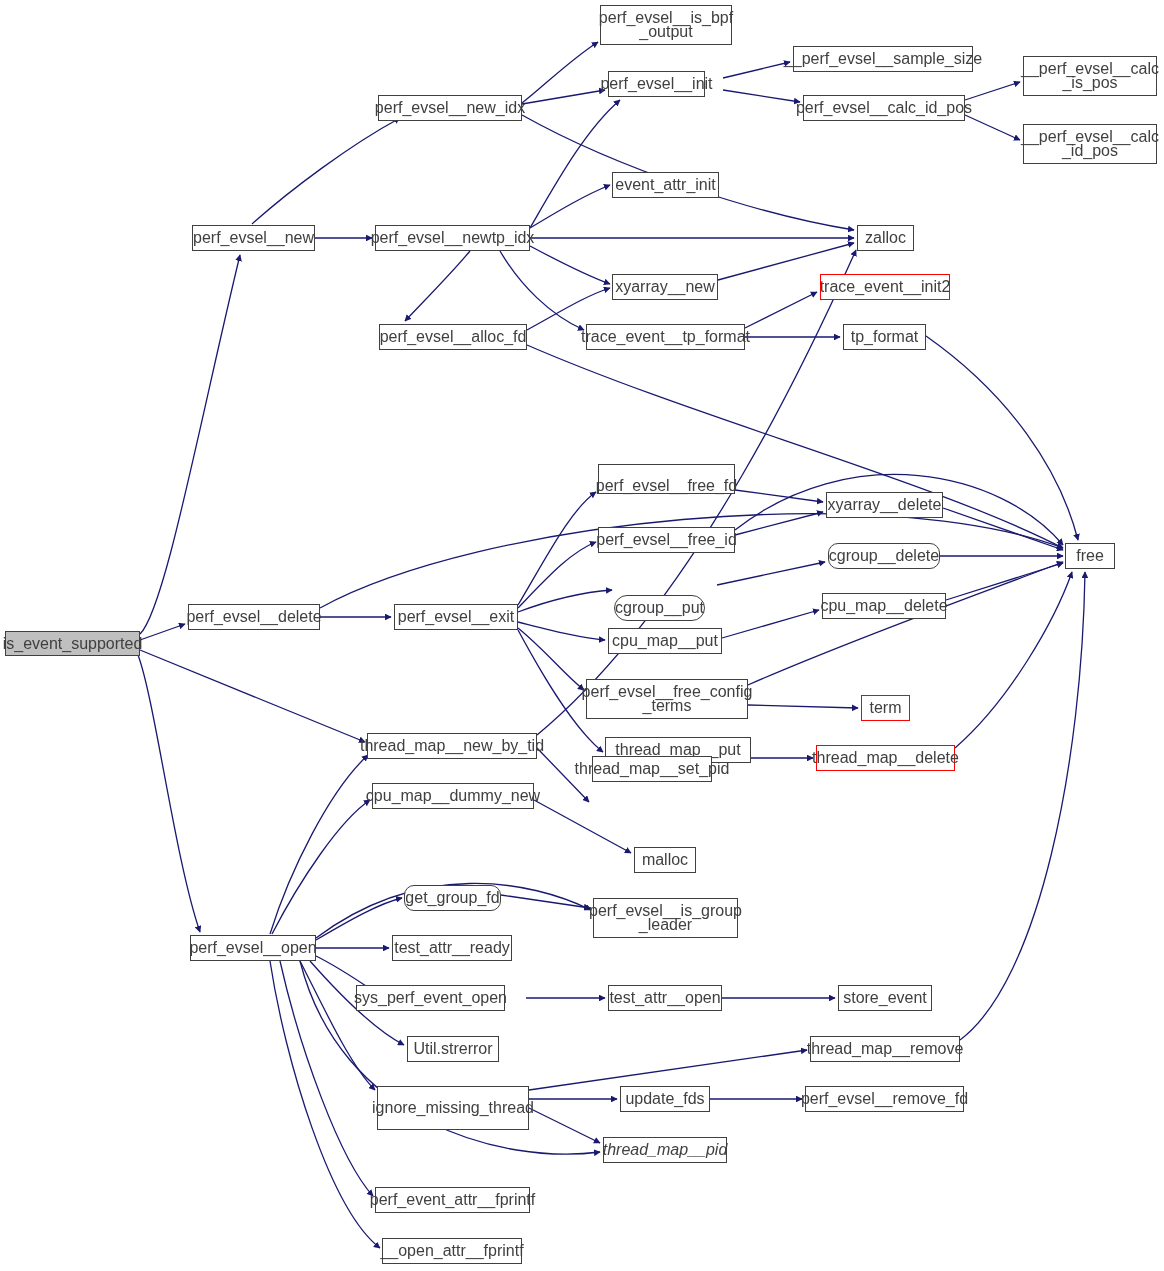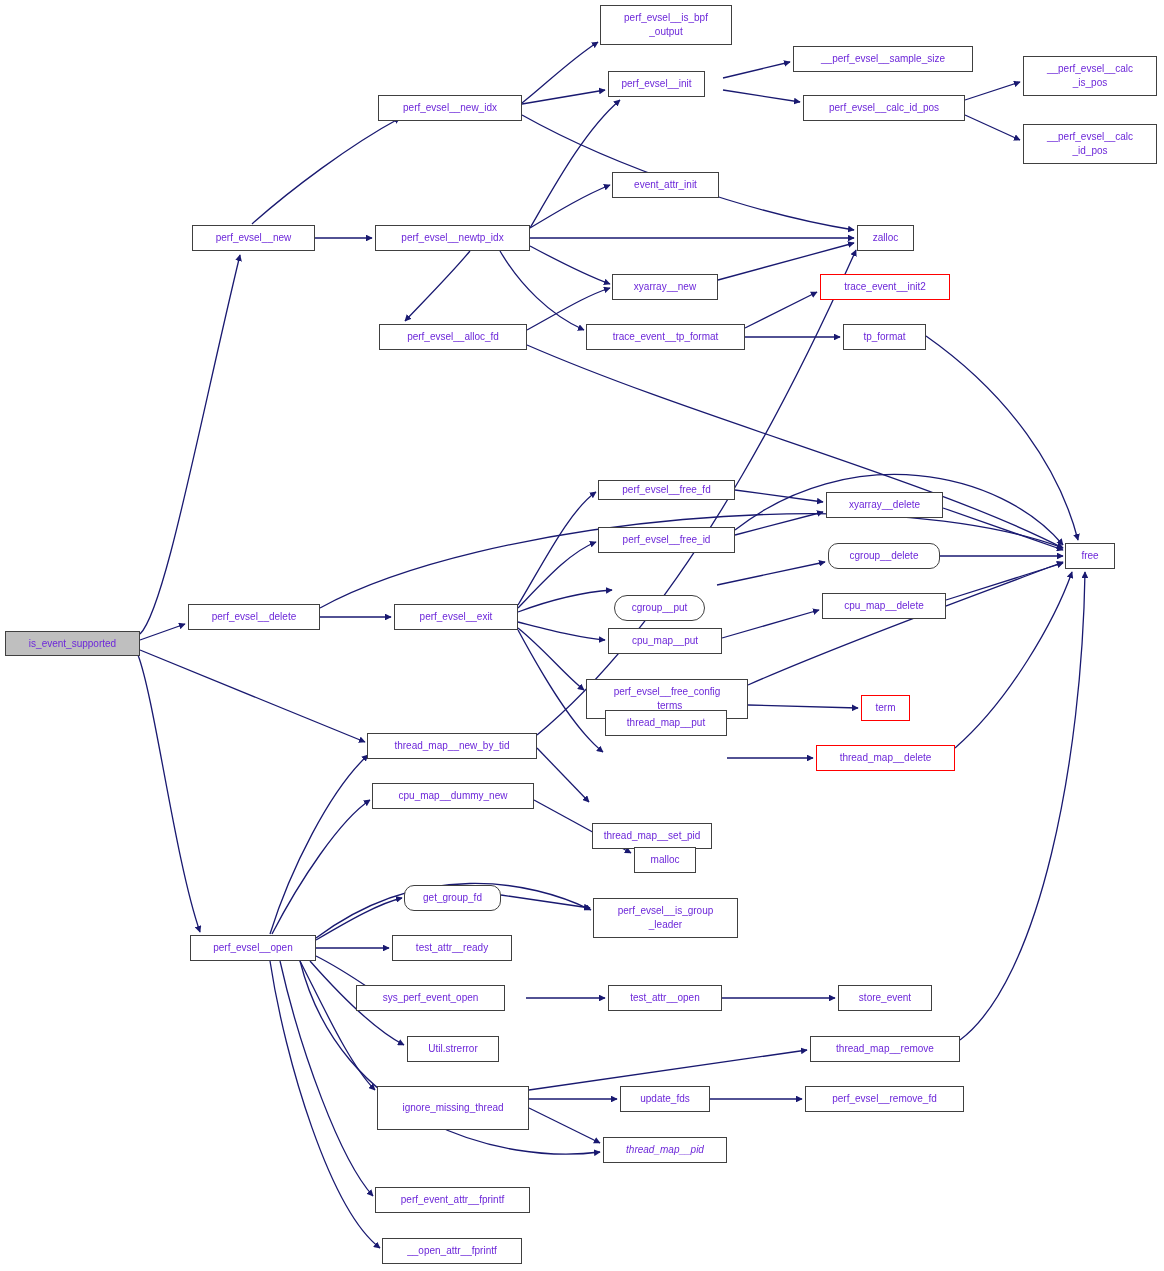--- a/index.html
+++ b/index.html
@@ -1,22 +1,22 @@
 <!DOCTYPE html>
 <html><head>
 <meta charset="utf-8">
 <style>
   html,body{margin:0;padding:0;background:#ffffff;}
   #canvas{position:relative;width:1164px;height:1271px;overflow:hidden;
           font-family:"Liberation Sans","DejaVu Sans",sans-serif;background:#fff;}
   svg.edges{position:absolute;left:0;top:0;width:1164px;height:1271px;}
   .node{position:absolute;box-sizing:border-box;background:#ffffff;
         border:1px solid #404040;display:flex;align-items:center;
-        justify-content:center;text-align:center;color:#6d28d9;
-        font-size:10px;line-height:14px;white-space:pre;}
+        justify-content:center;text-align:center;color:#404040;
+        font-size:16px;line-height:14px;white-space:pre;}
   .node.root{background:#bfbfbf;border:1px solid #404040;}
   .node.red{border:1px solid #ff0000;}
   .node span{display:block;pointer-events:none;}
 </style>
 </head>
 <body>
 
 <div id="canvas">
   <svg class="edges" viewBox="0 0 1164 1271" xmlns="http://www.w3.org/2000/svg">
     <defs>
@@ -111,28 +111,28 @@
       <div class="node" style="left: 407px; top: 1036px; width: 92px; height: 26px;"><span>Util.strerror</span></div>
       <div class="node" style="left: 377px; top: 1086px; width: 152px; height: 44px;"><span>ignore_missing_thread</span></div>
       <div class="node" style="left: 375px; top: 1187px; width: 155px; height: 26px;"><span>perf_event_attr__fprintf</span></div>
       <div class="node" style="left: 382px; top: 1238px; width: 140px; height: 26px;"><span>__open_attr__fprintf</span></div>
       <div class="node" style="left: 600px; top: 5px; width: 132px; height: 40px;"><span>perf_evsel__is_bpf
 _output</span></div>
       <div class="node" style="left: 608px; top: 71px; width: 97px; height: 26px;"><span>perf_evsel__init</span></div>
       <div class="node" style="left: 612px; top: 172px; width: 107px; height: 26px;"><span>event_attr_init</span></div>
       <div class="node" style="left: 612px; top: 274px; width: 106px; height: 26px;"><span>xyarray__new</span></div>
       <div class="node" style="left: 586px; top: 324px; width: 159px; height: 26px;"><span>trace_event__tp_format</span></div>
-      <div class="node" style="left: 598px; top: 480px; width: 137px; height: 20px;"><span>perf_evsel__free_fd</span></div>
+      <div class="node" style="left: 598px; top: 464px; width: 137px; height: 30px; align-items: flex-end;"><span>perf_evsel__free_fd</span></div>
       <div class="node" style="left: 598px; top: 527px; width: 137px; height: 26px;"><span>perf_evsel__free_id</span></div>
       <div class="node" style="left: 614px; top: 595px; width: 91px; height: 26px; border-radius: 13px;"><span>cgroup__put</span></div>
       <div class="node" style="left: 608px; top: 628px; width: 114px; height: 26px;"><span>cpu_map__put</span></div>
       <div class="node" style="left: 586px; top: 679px; width: 162px; height: 40px;"><span>perf_evsel__free_config
 _terms</span></div>
-      <div class="node" style="left: 605px; top: 710px; width: 122px; height: 26px;"><span>thread_map__put</span></div>
-      <div class="node" style="left: 592px; top: 823px; width: 120px; height: 26px;"><span>thread_map__set_pid</span></div>
+      <div class="node" style="left: 605px; top: 737px; width: 146px; height: 26px;"><span>thread_map__put</span></div>
+      <div class="node" style="left: 592px; top: 756px; width: 120px; height: 26px;"><span>thread_map__set_pid</span></div>
       <div class="node" style="left: 634px; top: 847px; width: 62px; height: 26px;"><span>malloc</span></div>
       <div class="node" style="left: 593px; top: 898px; width: 145px; height: 40px;"><span>perf_evsel__is_group
 _leader</span></div>
       <div class="node" style="left: 608px; top: 985px; width: 114px; height: 26px;"><span>test_attr__open</span></div>
       <div class="node" style="left: 620px; top: 1086px; width: 90px; height: 26px;"><span>update_fds</span></div>
       <div class="node" style="left: 603px; top: 1137px; width: 124px; height: 26px; font-style: italic;"><span>thread_map__pid</span></div>
       <div class="node" style="left: 793px; top: 46px; width: 180px; height: 26px;"><span>__perf_evsel__sample_size</span></div>
       <div class="node" style="left: 803px; top: 95px; width: 162px; height: 26px;"><span>perf_evsel__calc_id_pos</span></div>
       <div class="node" style="left: 857px; top: 225px; width: 57px; height: 26px;"><span>zalloc</span></div>
       <div class="node red" style="left: 820px; top: 274px; width: 130px; height: 26px;"><span>trace_event__init2</span></div>

